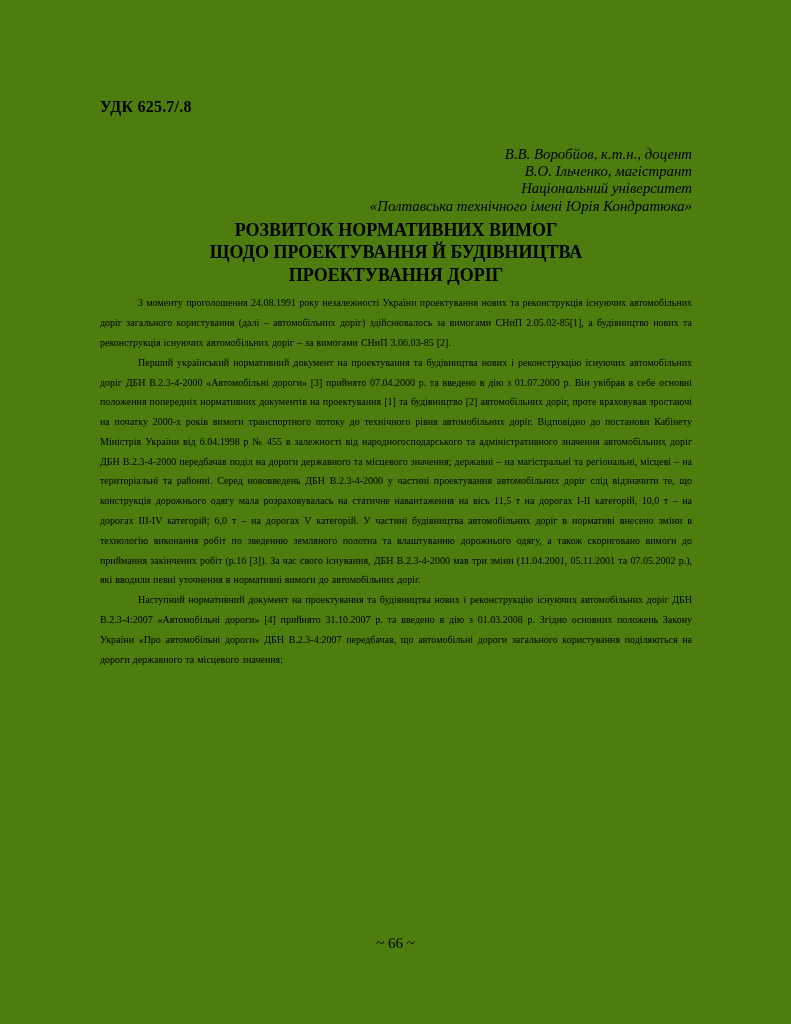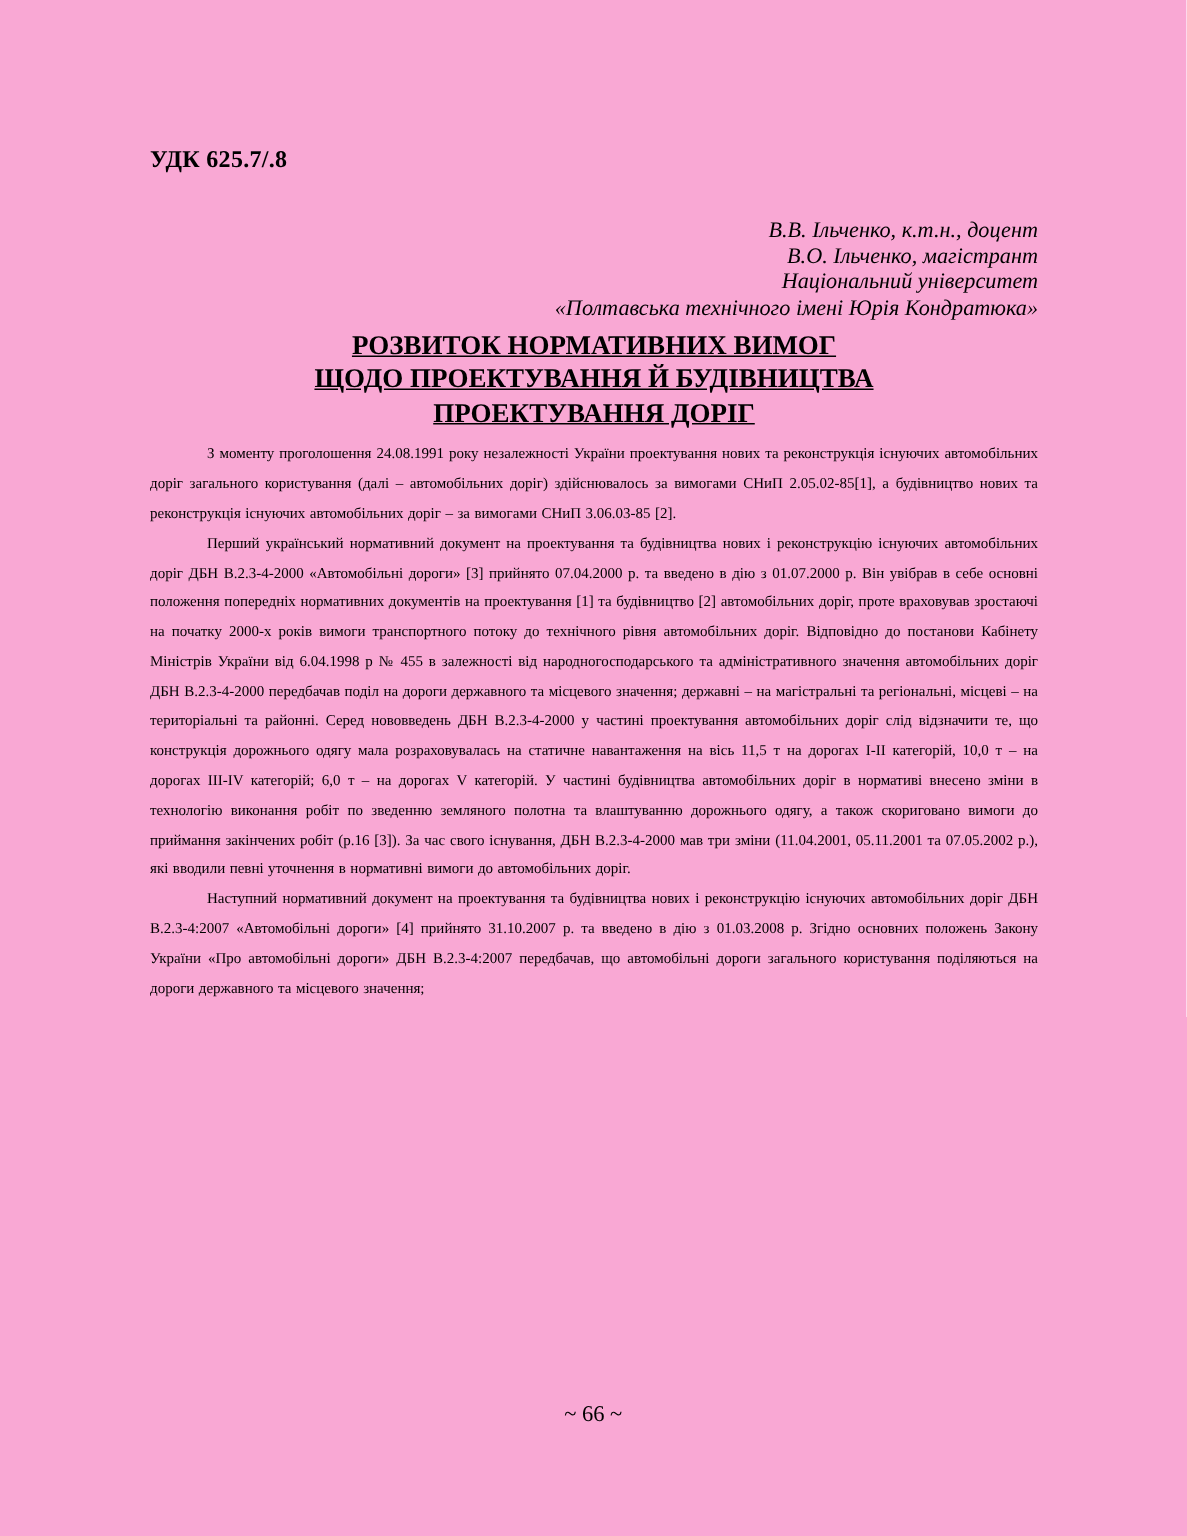--- a/index.html
+++ b/index.html
@@ -4,21 +4,21 @@
 <style>
   html, body {
     margin: 0;
     padding: 0;
     background: #ffffff;
   }
   .page {
     position: relative;
     width: 791px;
     height: 1024px;
-    background: #f9a8d4;
+    background: #4d7c0f;
     font-family: "Liberation Serif", "DejaVu Serif", serif;
     color: #000000;
     overflow: hidden;
     box-sizing: border-box;
   }
   .content {
     position: absolute;
     left: 100px;
     top: 98px;
     width: 592px;
@@ -35,21 +35,20 @@
     font-size: 14.8px;
     line-height: 17.2px;
     margin: 0 0 4px 0;
   }
   .title {
     text-align: center;
     font-weight: bold;
     font-size: 18px;
     line-height: 22.5px;
     margin: 2px 0 7px 0;
-    text-decoration: underline;
   }
   .body-par {
     text-align: justify;
     font-size: 10px;
     line-height: 19.8px;
     margin: 0;
     text-indent: 38px;
     word-spacing: 0.5px;
   }
   .page-number {
@@ -63,21 +62,21 @@
 </style>
 </head>
 <body>
 
 <div class="page">
   <div class="content">
 
     <div class="udc">УДК 625.7/.8</div>
 
     <div class="authors">
-      <div>В.В. Ільченко, к.т.н., доцент</div>
+      <div>В.В. Воробйов, к.т.н., доцент</div>
       <div>В.О. Ільченко, магістрант</div>
       <div>Національний університет</div>
       <div>«Полтавська технічного імені Юрія Кондратюка»</div>
     </div>
 
     <div class="title">
       <div>РОЗВИТОК НОРМАТИВНИХ ВИМОГ</div>
       <div>ЩОДО ПРОЕКТУВАННЯ Й БУДІВНИЦТВА</div>
       <div>ПРОЕКТУВАННЯ ДОРІГ</div>
     </div>

